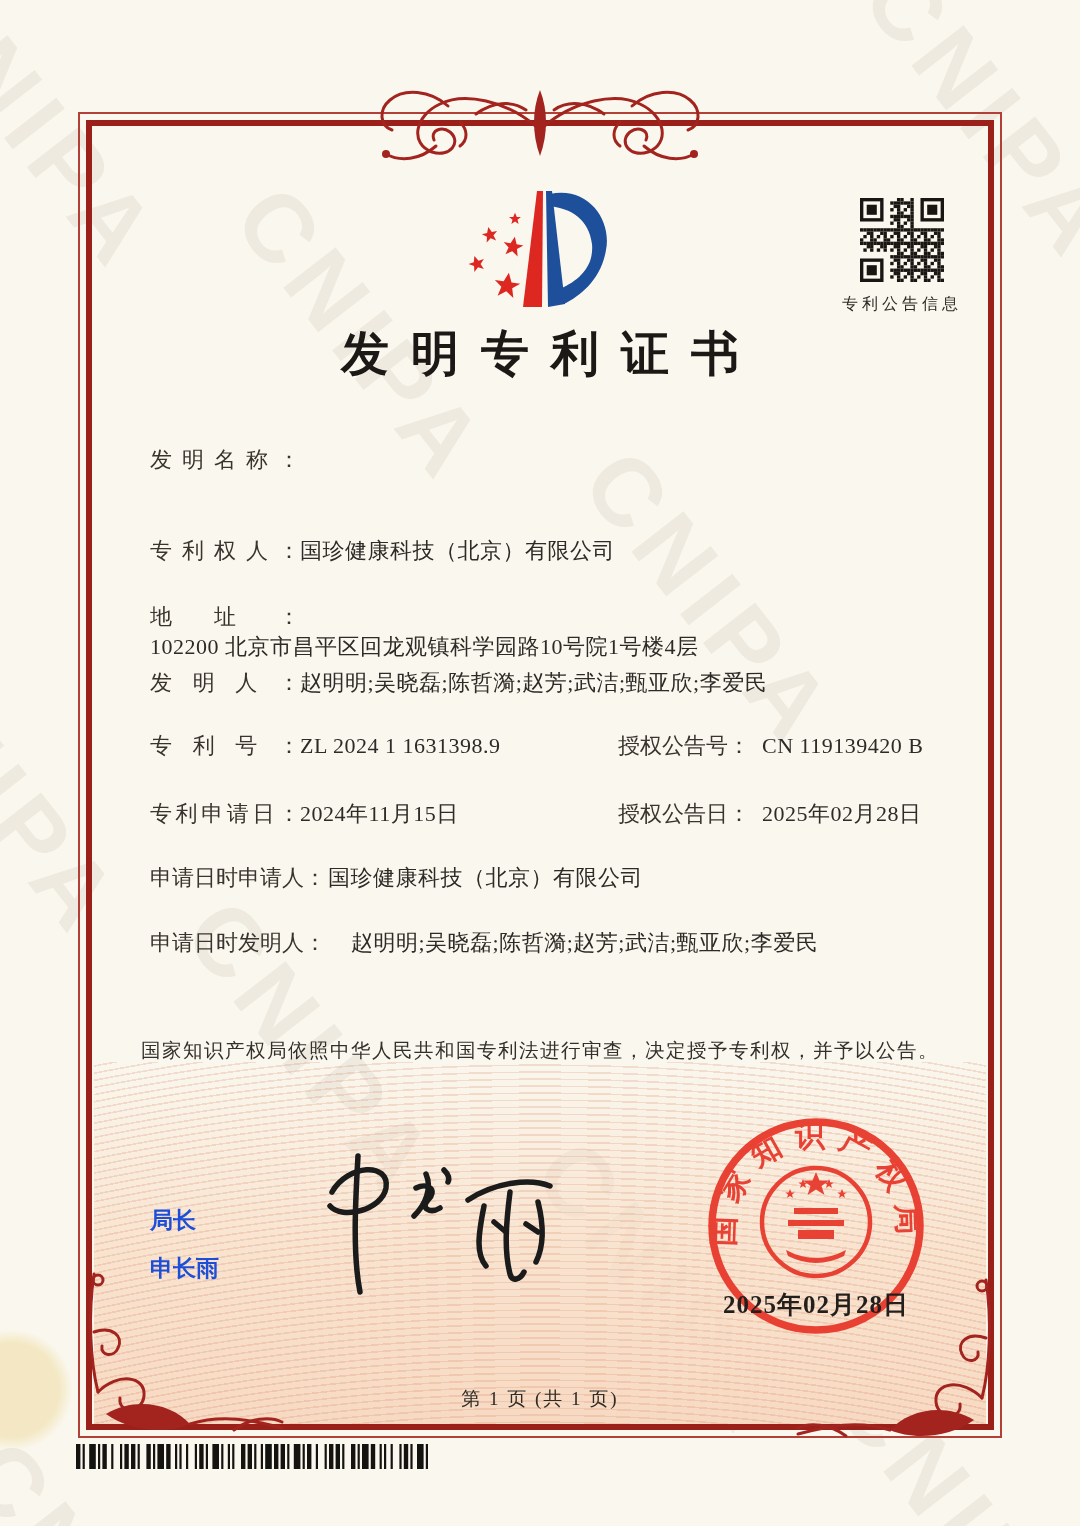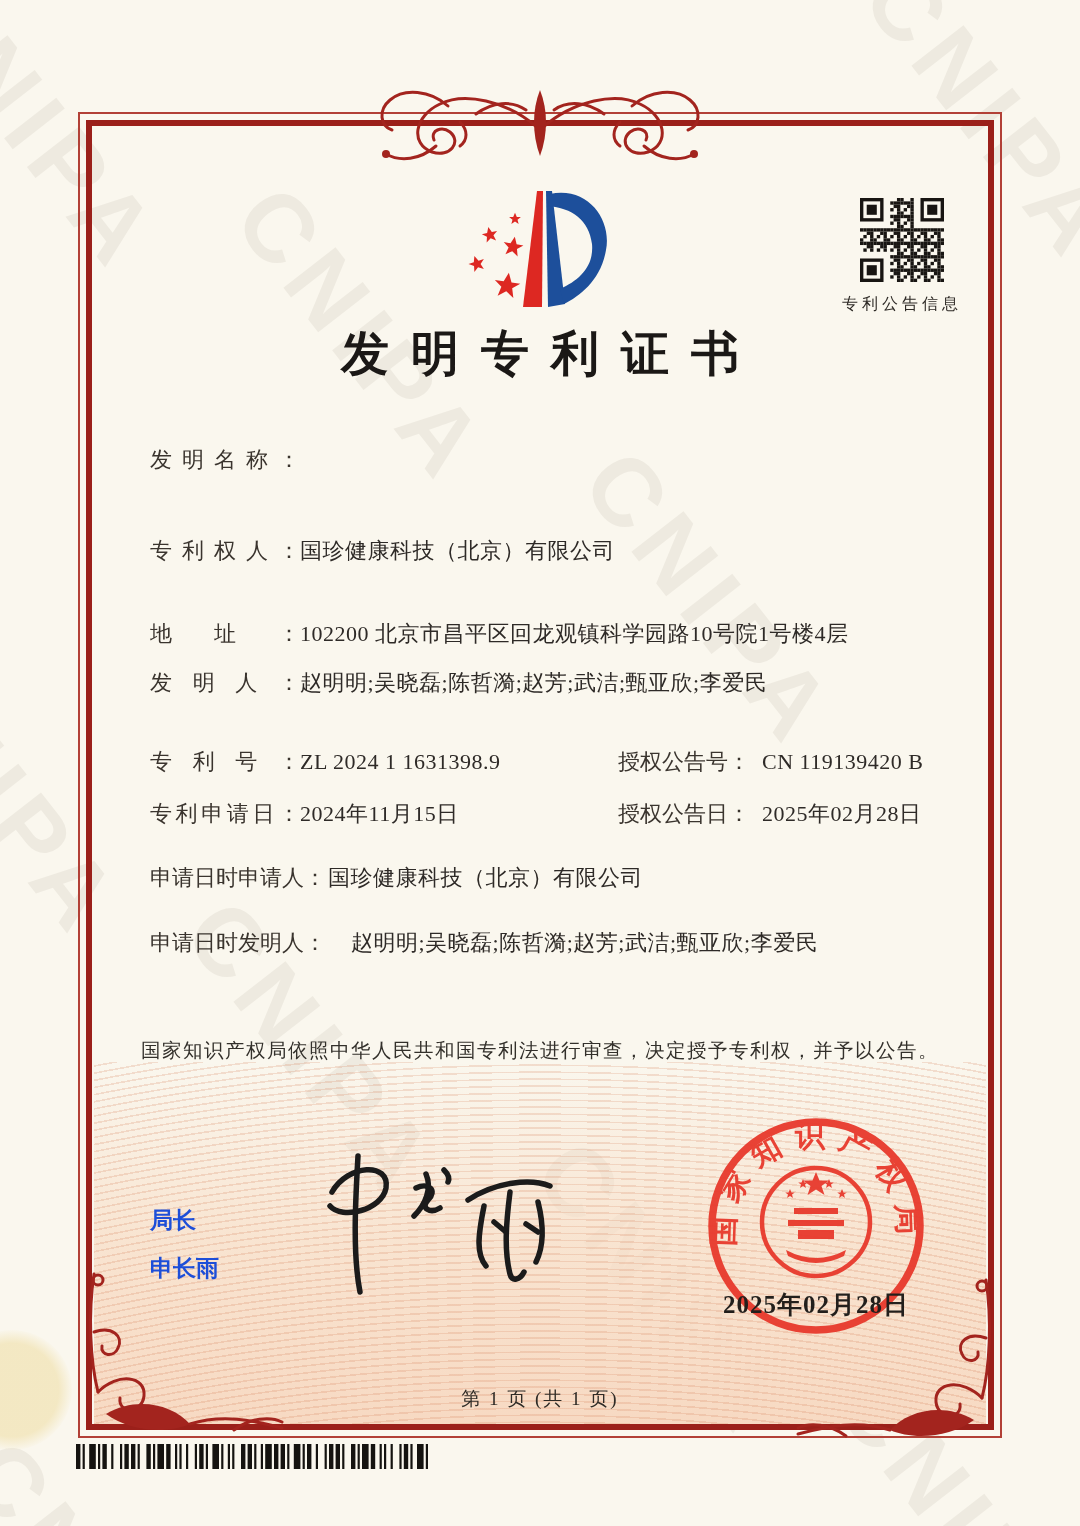--- a/index.html
+++ b/index.html
@@ -393,29 +393,29 @@
   <div class="title">发明专利证书</div>
 
   <div class="fields">
     <div class="frow" style="top:0;">
       <span class="flabel lj">发明名称：</span>
     </div>
     <div class="frow" style="top:91px;">
       <span class="flabel lj">专利权人：</span>
       <span class="fvalue">国珍健康科技（北京）有限公司</span>
     </div>
-    <div class="frow" style="top:174px;">
+    <div class="frow" style="top:157px;flex-direction:column;">
       <span class="flabel lj">地址：</span>
       <span class="fvalue">102200 北京市昌平区回龙观镇科学园路10号院1号楼4层</span>
     </div>
     <div class="frow" style="top:223px;">
       <span class="flabel lj">发明人：</span>
       <span class="fvalue">赵明明;吴晓磊;陈哲漪;赵芳;武洁;甄亚欣;李爱民</span>
     </div>
-    <div class="frow" style="top:302px;">
+    <div class="frow" style="top:286px;">
       <span class="flabel lj">专利号：</span>
       <span class="fvalue">ZL 2024 1 1631398.9</span>
       <span class="flabel abs" style="left:468px;text-align:right;">授权公告号：</span>
       <span class="fvalue abs" style="left:612px;">CN 119139420 B</span>
     </div>
     <div class="frow" style="top:354px;">
       <span class="flabel lj">专利申请日：</span>
       <span class="fvalue">2024年11月15日</span>
       <span class="flabel abs" style="left:468px;">授权公告日：</span>
       <span class="fvalue abs" style="left:612px;">2025年02月28日</span>

